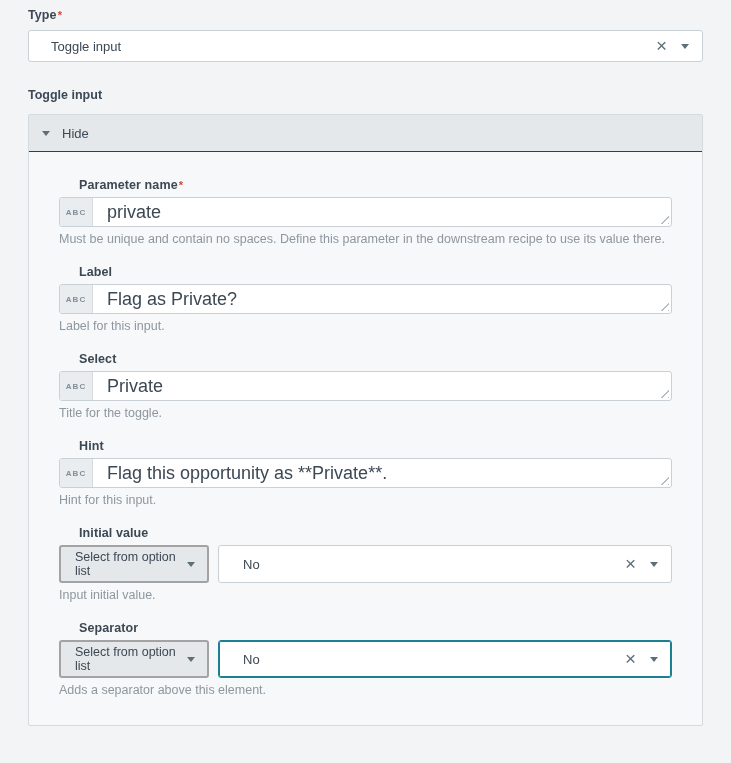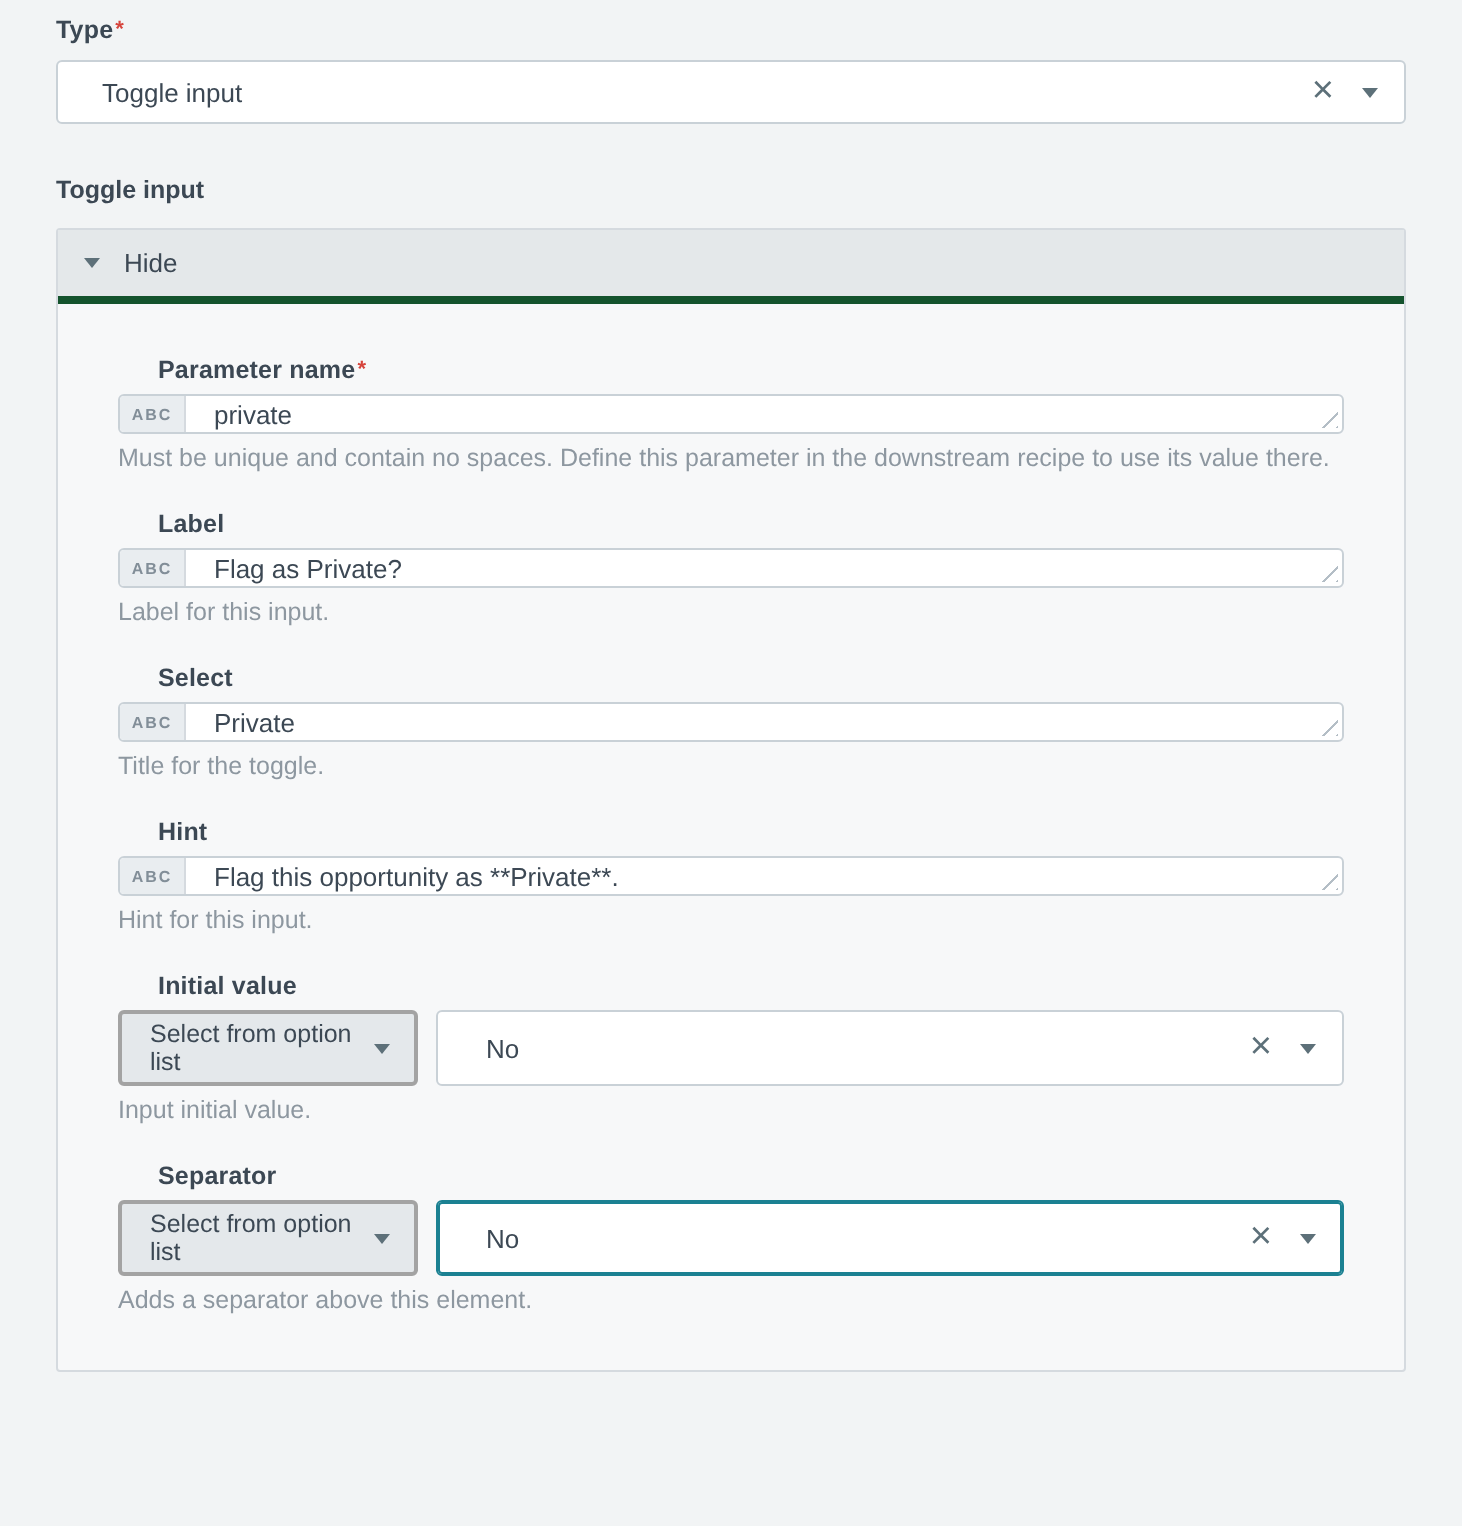--- a/index.html
+++ b/index.html
@@ -81,41 +81,41 @@
   }
 
   
   .panel {
     border: 1px solid #d5dadf;
     background: #f7f8f9;
     border-radius: 2px;
   }
   .panel-header {
     background: #e4e8ea;
-    border-bottom: 4px solid #14532d;
+    border-bottom: 1px solid #14532d;
     height: 37px;
     display: flex;
     align-items: center;
     padding-left: 13px;
     cursor: pointer;
   }
   .panel-header .caret-down { margin-right: 12px; }
   .panel-header-label {
     font-size: 13px;
     color: #3c4854;
   }
   .panel-body { padding: 26px 30px 9px 30px; }
 
   .field-group { margin-bottom: 18px; }
   .field-group .field-label { margin-bottom: 4px; margin-left: 20px; }
 
   
   .abc-input {
     display: flex;
-    height: 20px;
+    height: 30px;
     border: 1px solid #c9d1d7;
     border-radius: 3px;
     background: #ffffff;
     position: relative;
   }
   .abc-badge {
     width: 33px;
     background: #e9edf0;
     border-right: 1px solid #d5dadf;
     border-radius: 2px 0 0 2px;
@@ -126,21 +126,21 @@
     font-weight: bold;
     letter-spacing: 1px;
     color: #828e98;
     flex: 0 0 33px;
   }
   .text-value {
     flex: 1 1 auto;
     display: flex;
     align-items: center;
     padding-left: 14px;
-    font-size: 13px;
+    font-size: 18px;
     color: #3c4854;
     cursor: text;
     white-space: nowrap;
     overflow: hidden;
   }
   .resize-handle {
     position: absolute;
     right: 2px; bottom: 2px;
     width: 9px; height: 9px;
     cursor: nwse-resize;

